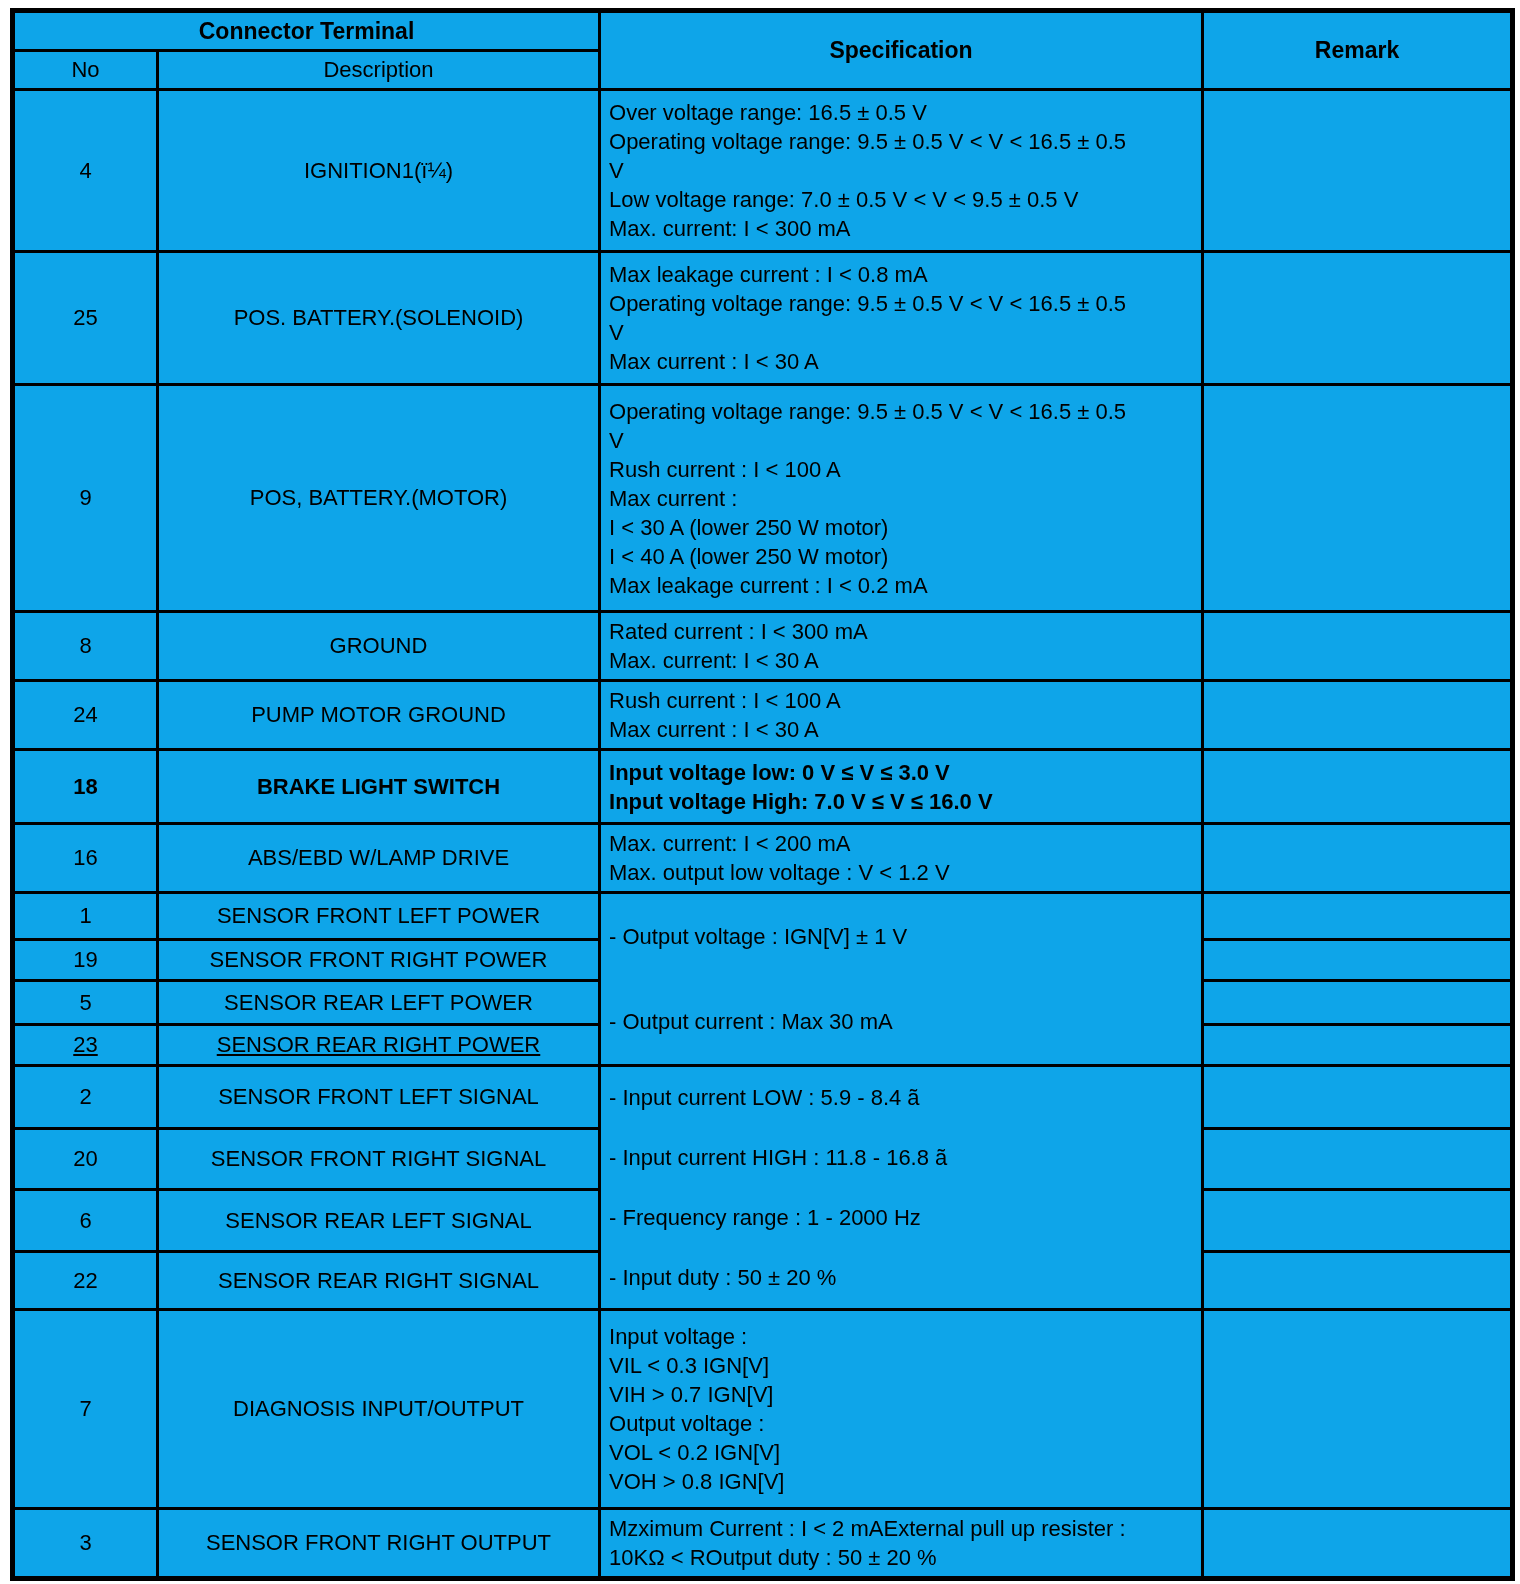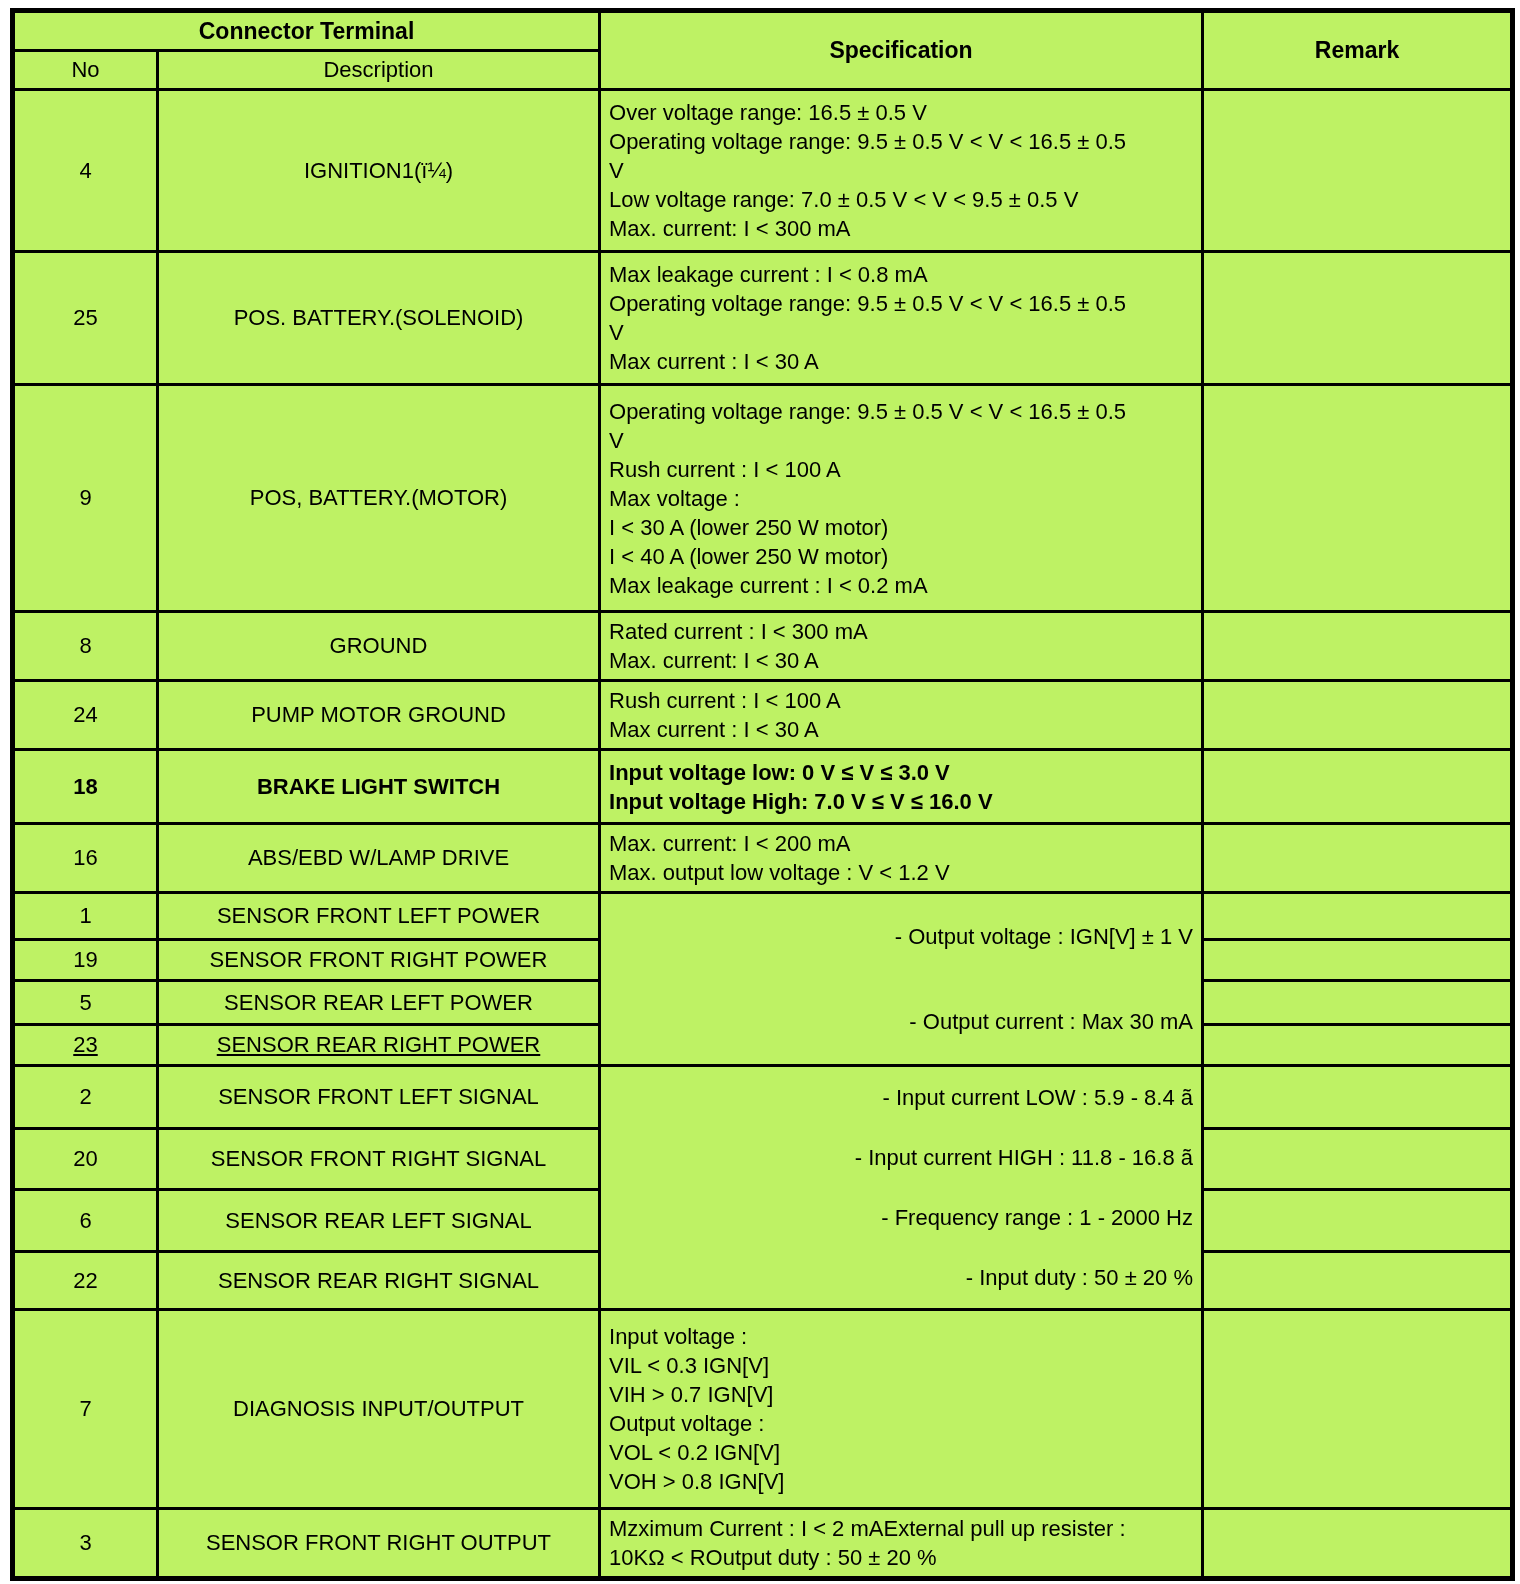--- a/index.html
+++ b/index.html
@@ -10,21 +10,21 @@
     height: 1584px;
     font-family: "Liberation Sans", sans-serif;
     color: #000000;
   }
   table.spec-table {
     border-collapse: collapse;
     table-layout: fixed;
     margin: 8px 0 0 10px;
     width: 1500px;
     border: 5px solid #000;
-    background: #bef264;
+    background: #0ea5e9;
   }
   th, td {
     border: 3px solid #000;
     padding: 0;
     overflow: hidden;
   }
   th.main-hdr {
     font-size: 23px;
     font-weight: bold;
     text-align: center;
@@ -46,21 +46,20 @@
     vertical-align: middle;
     padding: 4px 8px;
   }
   .spec-line {
     line-height: 29px;
     white-space: nowrap;
   }
   td.group-spec {
     position: relative;
     padding: 0;
-    text-align: right;
   }
   .group-inner {
     position: absolute;
     top: 0; left: 0; right: 0; bottom: 0;
     display: flex;
     flex-direction: column;
     justify-content: space-around;
     padding: 0 8px;
   }
   tr.hdr1 { height: 40px; }
@@ -130,21 +129,21 @@
     <td class="remark-cell"></td>
   </tr>
 
   <tr class="r2">
     <td class="no-cell">9</td>
     <td class="desc-cell">POS, BATTERY.(MOTOR)</td>
     <td class="spec-cell">
       <div class="spec-line">Operating voltage range: 9.5 ± 0.5 V &lt; V &lt; 16.5 ± 0.5</div>
       <div class="spec-line">V</div>
       <div class="spec-line">Rush current : I &lt; 100 A</div>
-      <div class="spec-line">Max voltage :</div>
+      <div class="spec-line">Max current :</div>
       <div class="spec-line">I &lt; 30 A (lower 250 W motor)</div>
       <div class="spec-line">I &lt; 40 A (lower 250 W motor)</div>
       <div class="spec-line">Max leakage current : I &lt; 0.2 mA</div>
     </td>
     <td class="remark-cell"></td>
   </tr>
 
   <tr class="r3">
     <td class="no-cell">8</td>
     <td class="desc-cell">GROUND</td>

